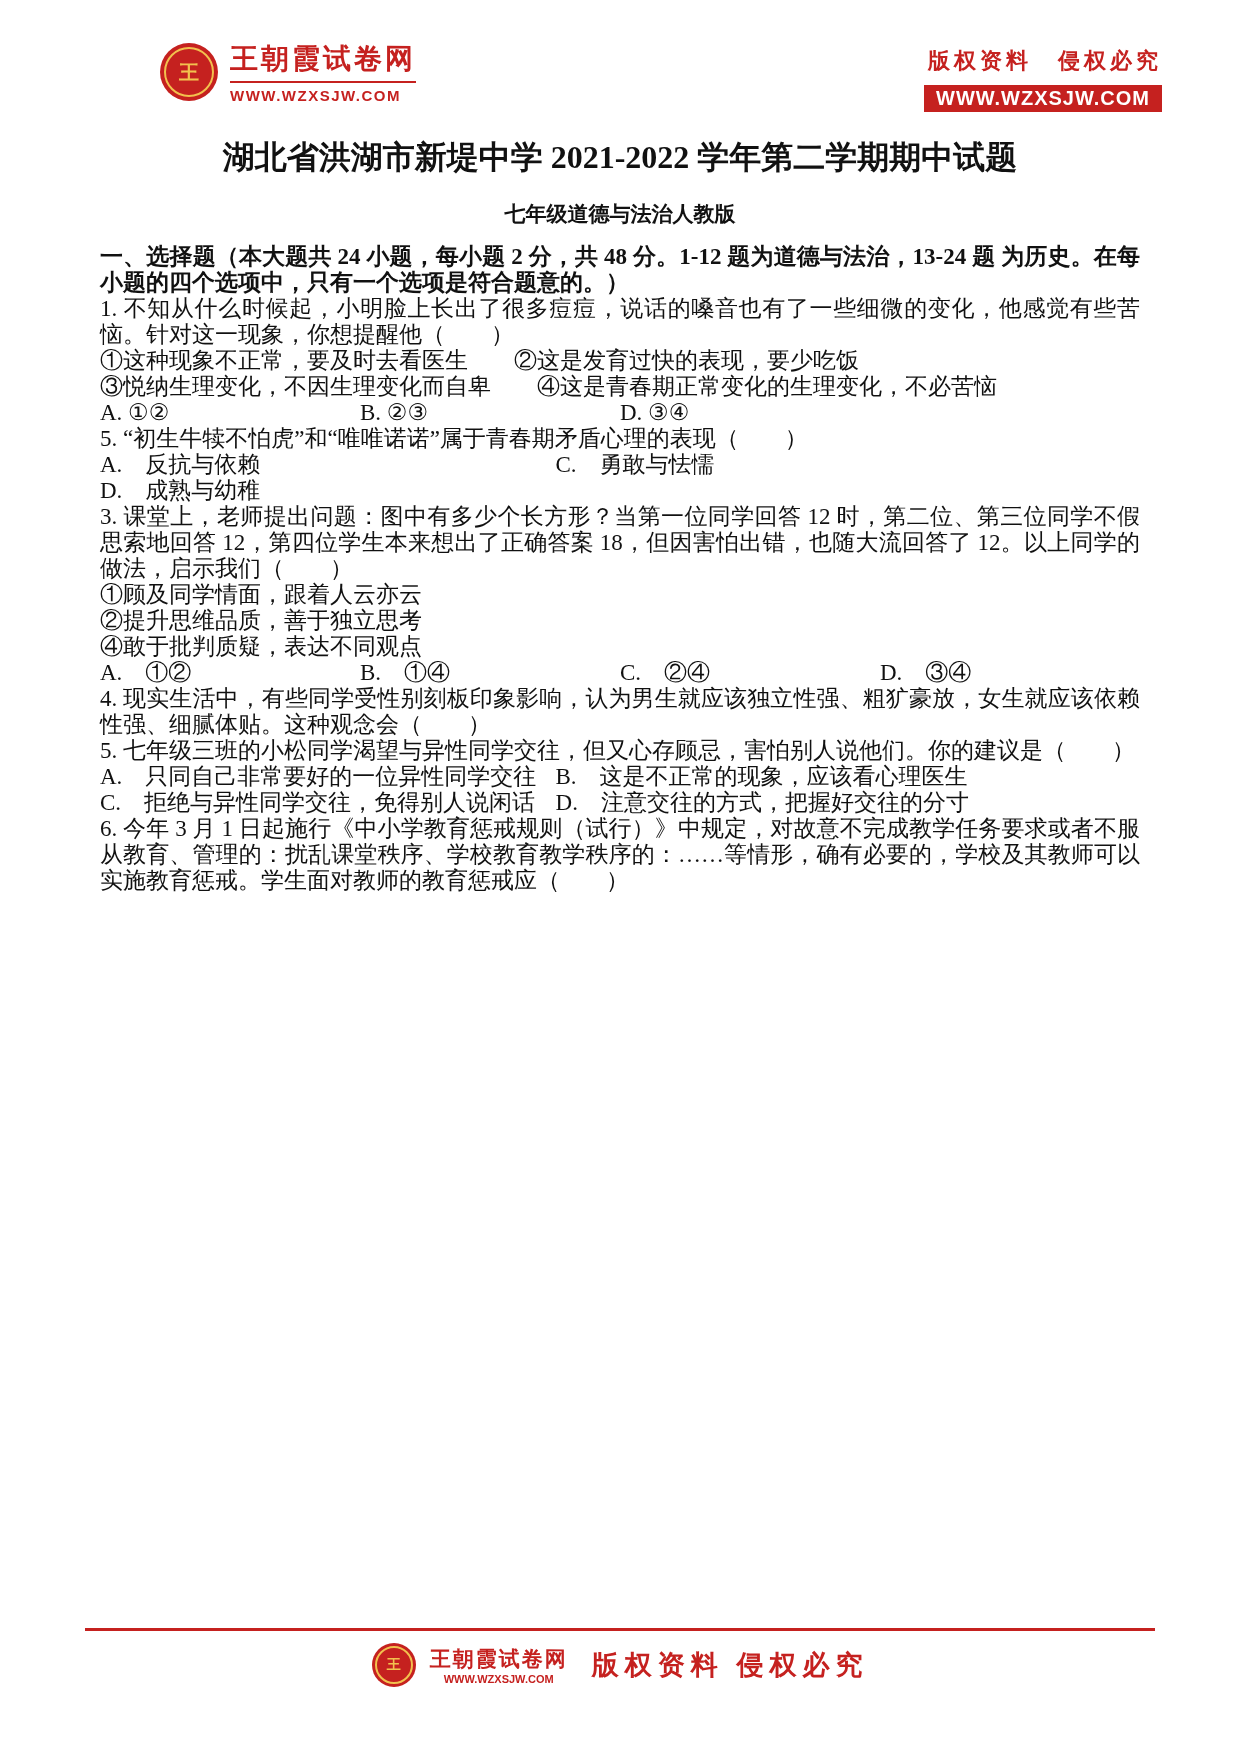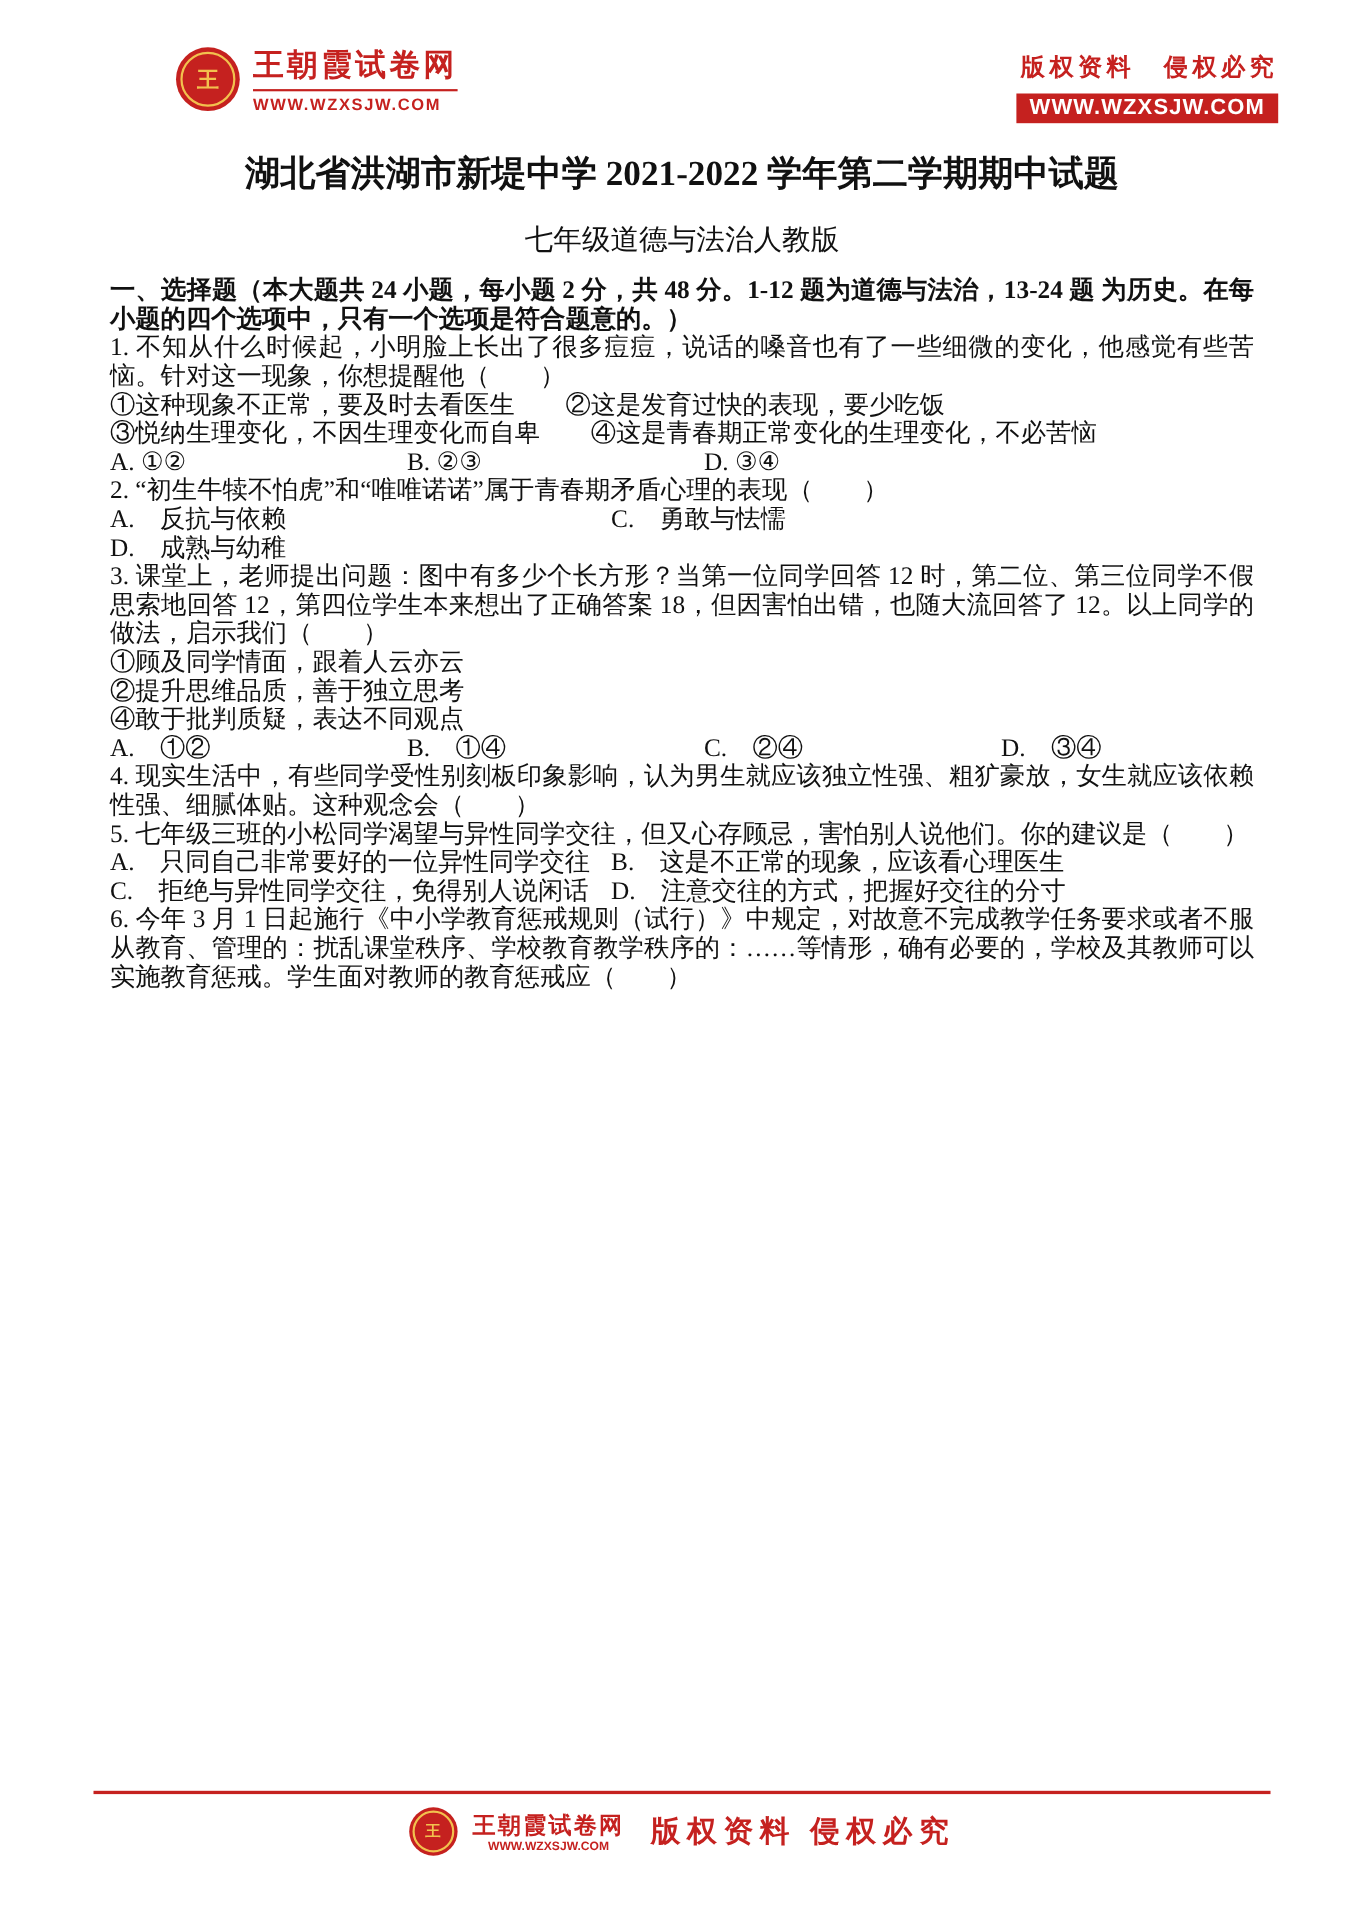--- a/index.html
+++ b/index.html
@@ -23,27 +23,27 @@
                 border-bottom: 2px solid #c5211f; padding-bottom: 3px; }
   .brand-url  { color: #c5211f; font-size: 15px; font-weight: bold; letter-spacing: 1.5px;
                 margin-top: 4px; font-family: "Liberation Sans", sans-serif; }
   .head-right { display: flex; flex-direction: column; align-items: flex-end; margin-top: 6px; }
   .copyright  { color: #c5211f; font-size: 22px; font-weight: bold; letter-spacing: 4px; }
   .url-banner { margin-top: 9px; background: #c5211f; color: #ffffff; font-weight: bold;
                 font-size: 20px; letter-spacing: 1px; padding: 2px 12px;
                 font-family: "Liberation Sans", sans-serif; }
   
   .title    { text-align: center; font-size: 32px; font-weight: bold; margin-top: 24px; }
-  .subtitle { text-align: center; font-size: 26px; font-weight: normal; margin-top: 20px; }
+  .subtitle { text-align: center; font-size: 21px; font-weight: bold; margin-top: 20px; }
   
   .content { margin: 16px 100px 0 100px; font-size: 23px; line-height: 26px; }
   .content p { margin: 0; }
   .section-heading { font-weight: bold; text-align: justify; }
   .para { text-align: justify; }
-  .opts4 { display: flex; gap: 10px; }
+  .opts4 { display: flex; }
   .opts4 span { flex: 0 0 25%; }
   .opts2 { display: grid; grid-template-columns: 43.8% 56.2%; }
   
   .footer { position: absolute; left: 85px; right: 85px; top: 1628px;
             border-top: 3px solid #c5211f; display: flex; justify-content: center;
             align-items: center; gap: 14px; padding-top: 12px; }
   .seal.small { width: 44px; height: 44px; }
   .seal.small .seal-ring { width: 34px; height: 34px; font-size: 14px; }
   .f-brand { display: flex; flex-direction: column; align-items: center; }
   .f-name { color: #c5211f; font-size: 21px; font-weight: bold; letter-spacing: 2px; }
@@ -83,21 +83,21 @@
     <p class="para">①这种现象不正常，要及时去看医生　　②这是发育过快的表现，要少吃饭</p>
     <p class="para">③悦纳生理变化，不因生理变化而自卑　　④这是青春期正常变化的生理变化，不必苦恼</p>
     <div class="opts4">
       <span>A. ①②</span>
       <span>B. ②③</span>
       <span>D. ③④</span>
     </div>
   </section>
 
   <section>
-    <p class="para">2. “初生牛犊不怕虎”和“唯唯诺诺”属于青春期矛盾心理的表现（　　）</p>
+    <p class="para">5. “初生牛犊不怕虎”和“唯唯诺诺”属于青春期矛盾心理的表现（　　）</p>
     <div class="opts2">
       <span>A.　反抗与依赖</span>
       <span>C.　勇敢与怯懦</span>
       <span>D.　成熟与幼稚</span>
     </div>
   </section>
 
   <section>
     <p class="para">3. 课堂上，老师提出问题：图中有多少个长方形？当第一位同学回答 12 时，第二位、第三位同学不假思索地回答 12，第四位学生本来想出了正确答案 18，但因害怕出错，也随大流回答了 12。以上同学的做法，启示我们（　　）</p>
     <p class="para">①顾及同学情面，跟着人云亦云</p>

